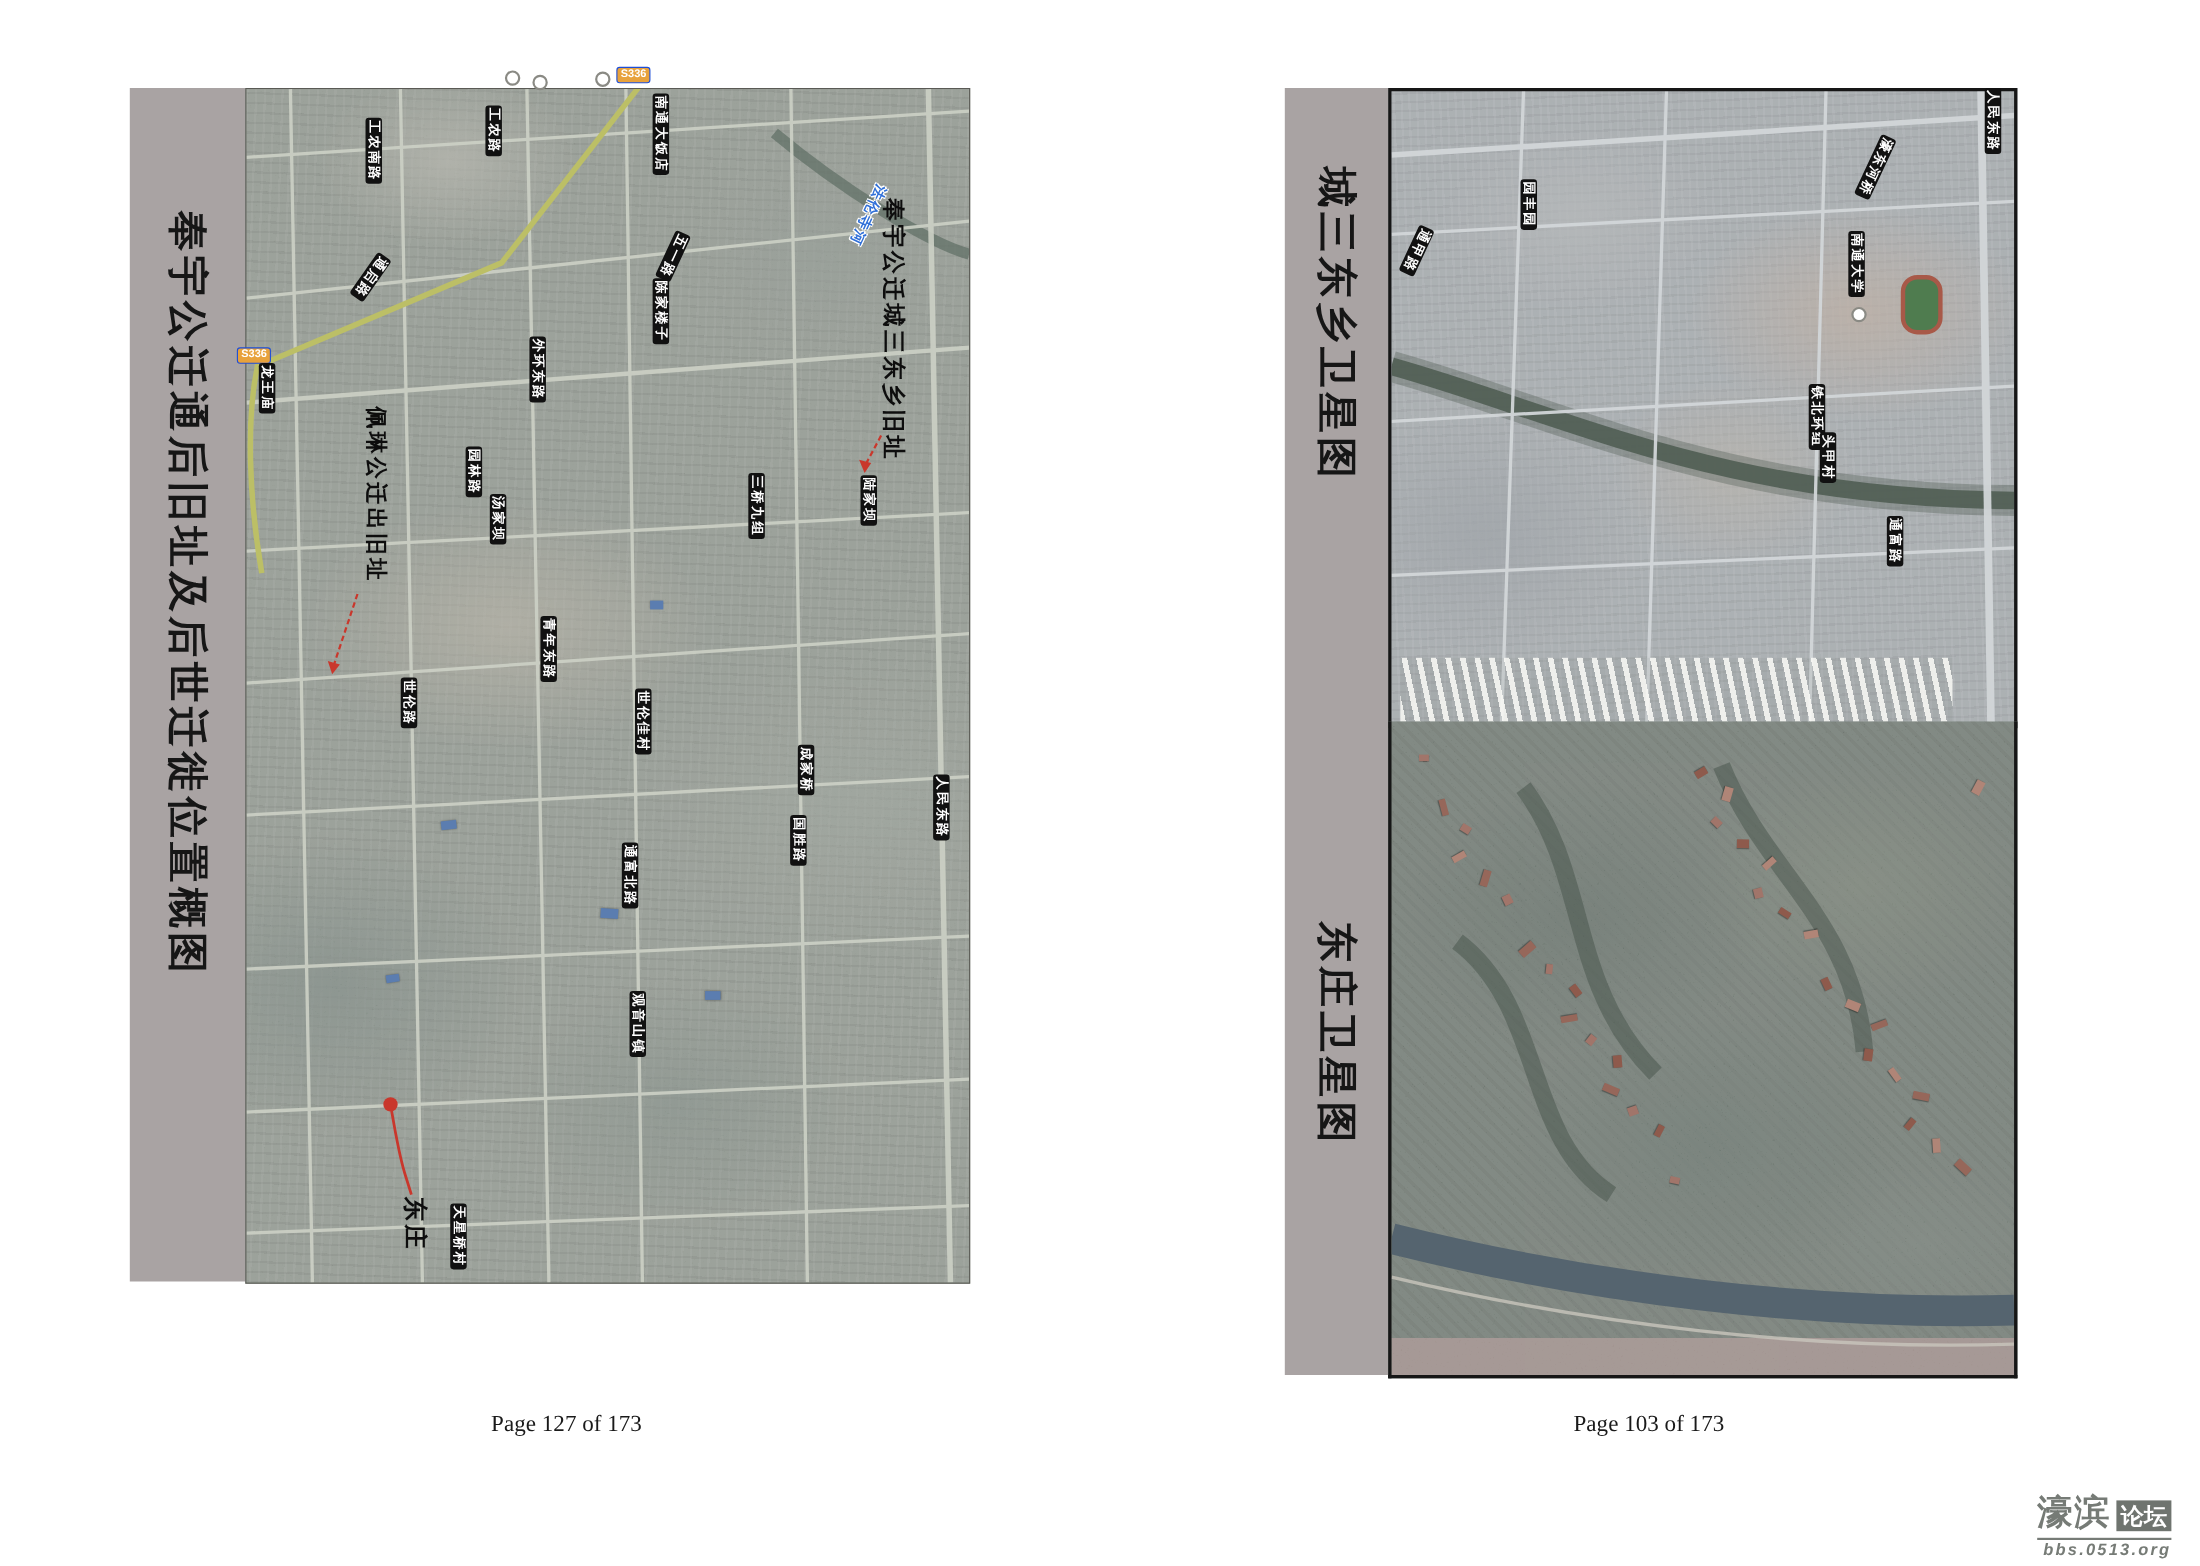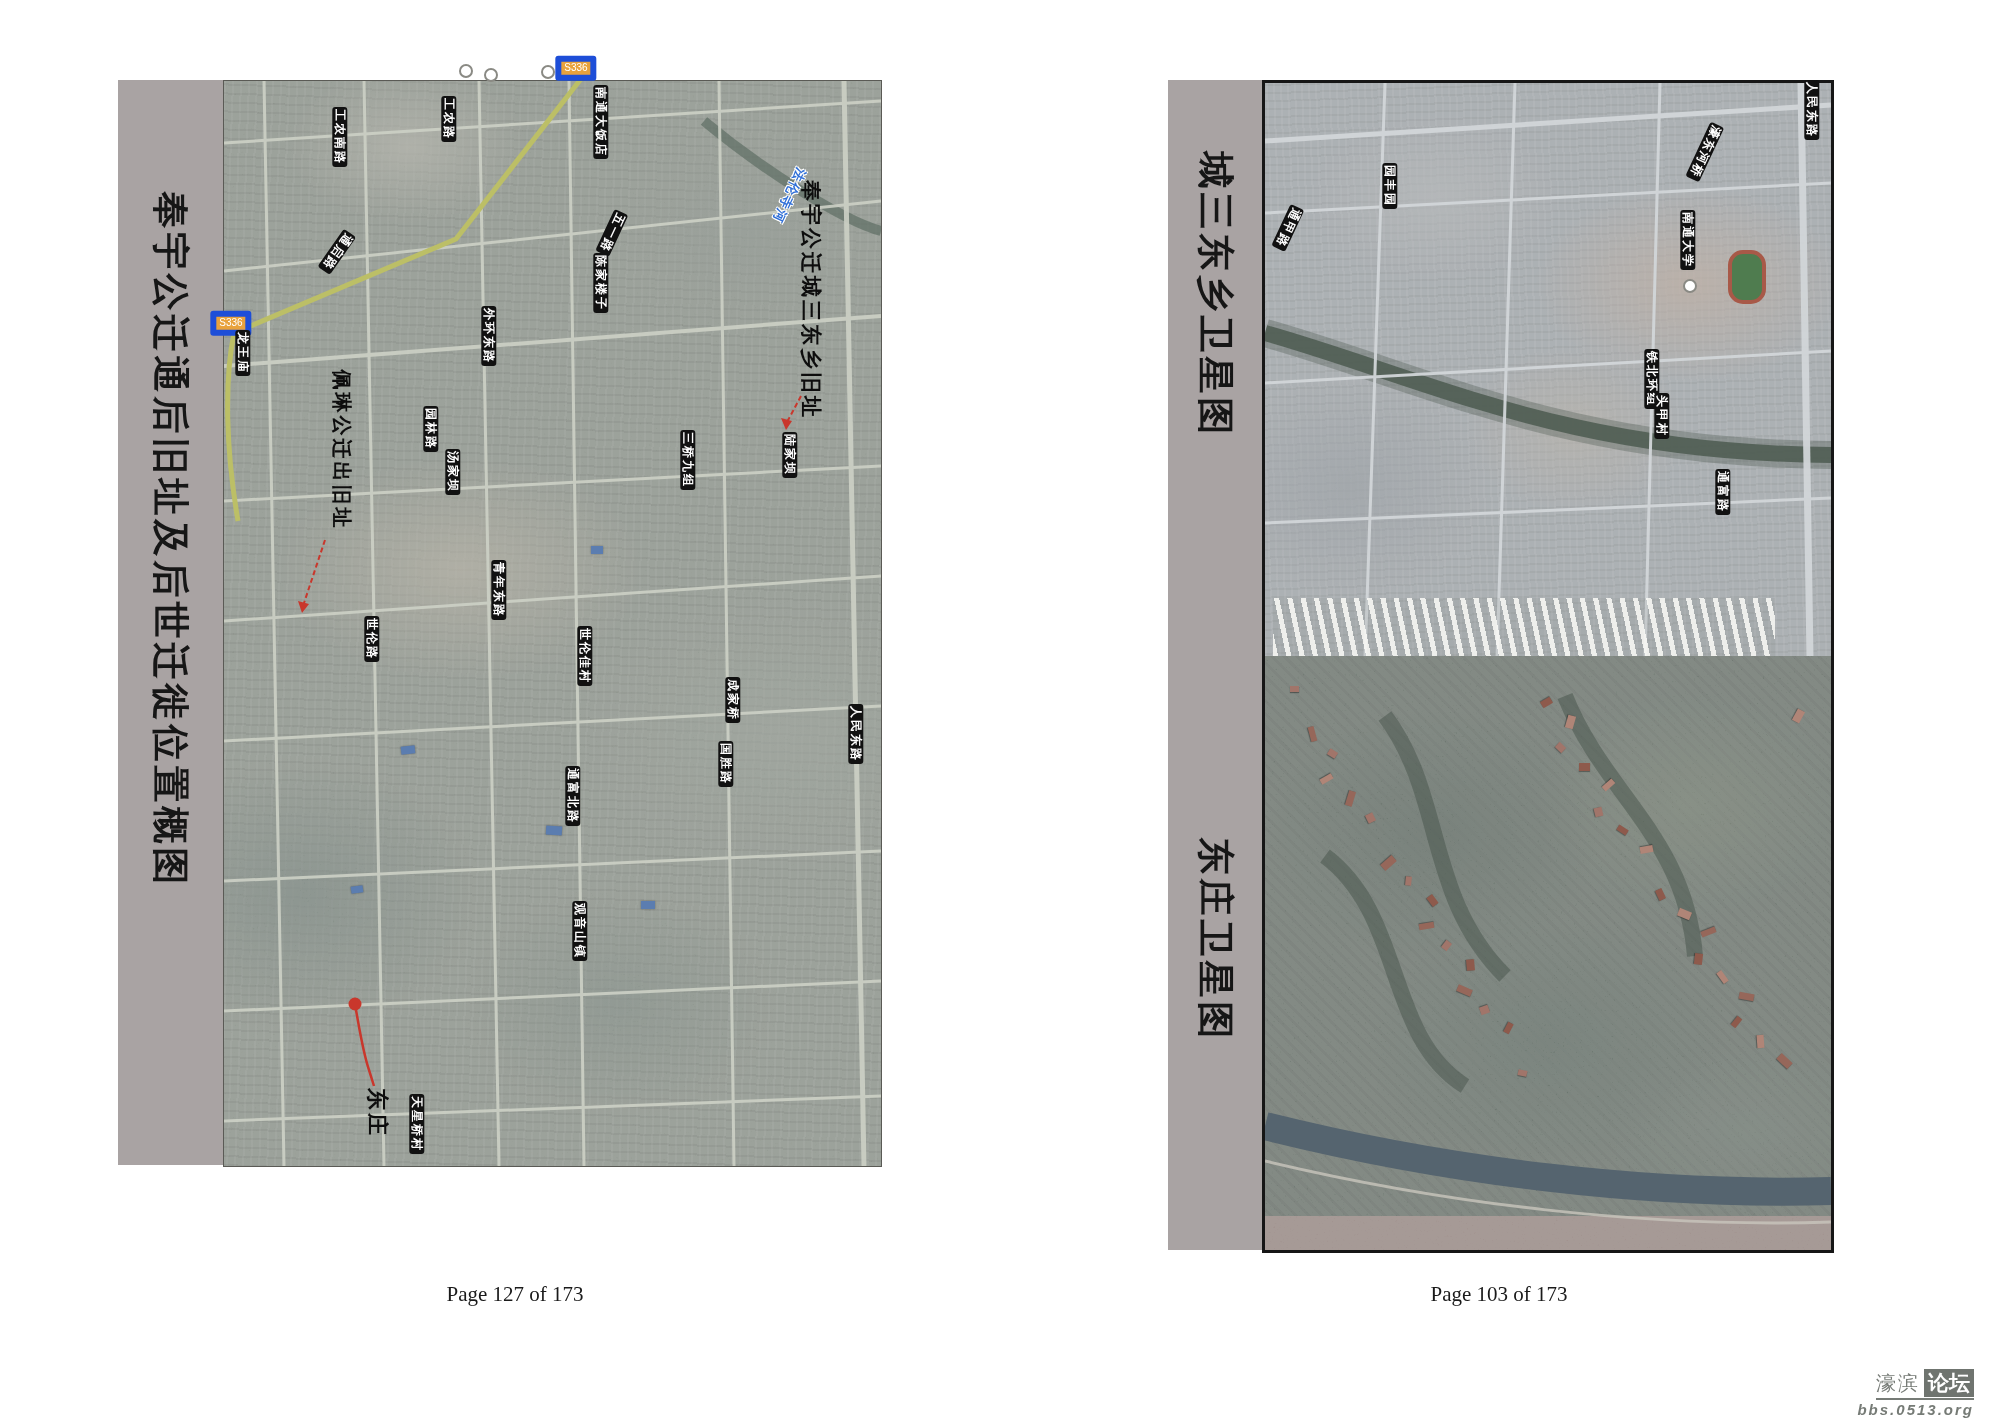--- a/index.html
+++ b/index.html
@@ -54,33 +54,33 @@
   .roof{position:absolute;box-shadow:0 1px 1px rgba(0,0,0,.35);}
 
   
   .labels{position:absolute;inset:0;pointer-events:none;}
   .lbl{position:absolute;white-space:nowrap;line-height:1.05;}
   .lbl.road{background:var(--labelbg,#111);color:#fff;font-size:12px;font-weight:bold;
             padding:1px 2px;border-radius:3px;letter-spacing:2px;}
   .lbl.anno{color:#0d0d0d;font-weight:bold;letter-spacing:3px;}
   .lbl.river{color:var(--river,#2f6fd8);font-weight:bold;font-size:13px;letter-spacing:2px;
              text-shadow:-1px -1px 0 #fff,1px -1px 0 #fff,-1px 1px 0 #fff,1px 1px 0 #fff;}
-  .lbl.shield{background:var(--shield,#e8a23c);color:#fff;font-size:10px;font-weight:normal;
-              padding:1px 3px;border-radius:3px;border:6px solid #1d4ed8;}
+  .lbl.shield{background:var(--shield,#e8a23c);color:#fff;font-size:10px;font-weight:bold;
+              padding:1px 3px;border-radius:3px;border:1px solid #1d4ed8;}
   .lbl.poi{width:10px;height:10px;border-radius:50%;background:#fff;border:2px solid #8a8a84;}
   .lbl.dot{width:13px;height:13px;border-radius:50%;background:var(--red,#c9372c);}
 
   .redlines{position:absolute;inset:0;width:2000px;height:1424px;pointer-events:none;color:var(--red,#c9372c);}
 
   
   .footer{position:absolute;top:1282px;text-align:center;font-family:"Liberation Serif", serif;
           font-size:21px;color:#1a1a1a;}
   .watermark{position:absolute;right:26px;bottom:6px;text-align:right;color:#767b76;}
   .wm-top{display:inline-block;border-bottom:2px solid #767b76;padding-bottom:1px;}
-  .wm-name{font-size:20px;font-weight:normal;letter-spacing:2px;}
+  .wm-name{font-size:32px;font-weight:bold;letter-spacing:2px;}
   .wm-badge{display:inline-block;background:#6f746f;color:#fff;font-size:21px;font-weight:bold;
             padding:0 4px;margin-left:4px;}
   .wm-url{font-size:15px;font-weight:bold;font-style:italic;letter-spacing:2px;margin-top:1px;}
 </style>
 </head>
 <body>
 
 <div class="canvas">
 
   <svg width="0" height="0" style="position:absolute">

